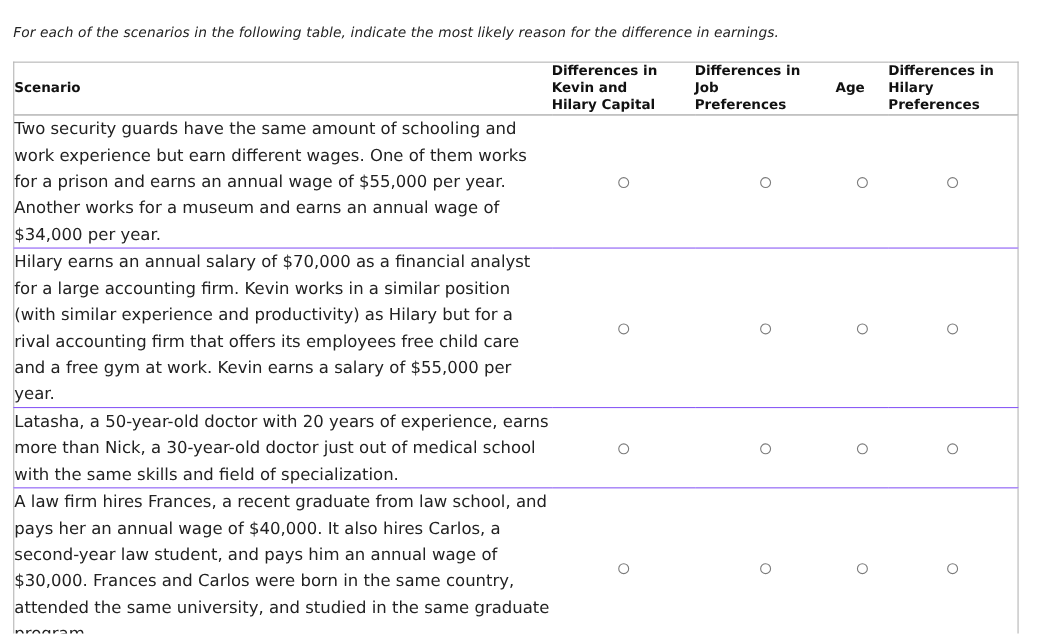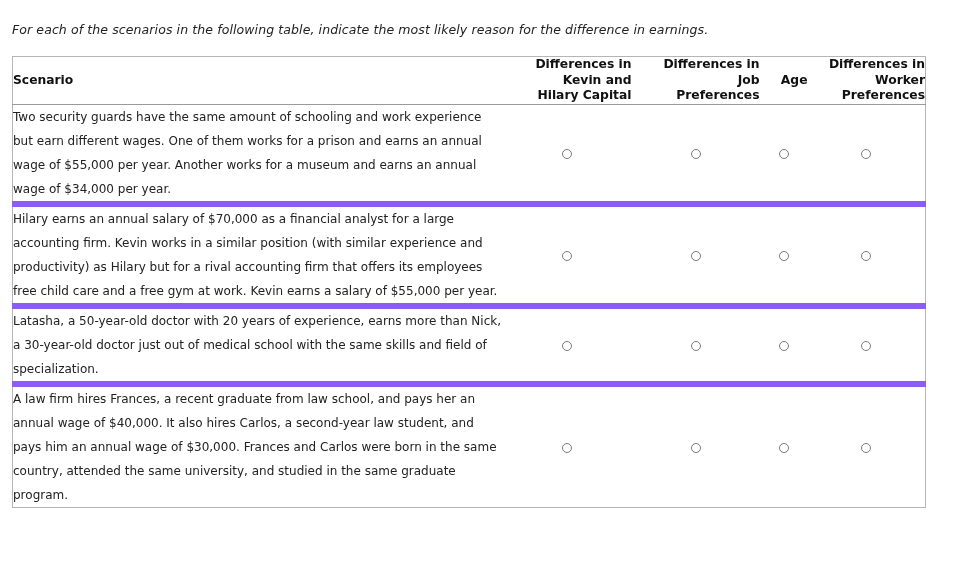--- a/index.html
+++ b/index.html
@@ -62,34 +62,34 @@
     padding-top: 8px;
     padding-bottom: 7px;
   }
   th.col-scenario {
     text-align: left;
     padding-left: 12px;
     vertical-align: bottom;
     padding-bottom: 9px;
   }
   th.col-opt {
-    text-align: right;
+    text-align: left;
     vertical-align: bottom;
     padding-bottom: 9px;
   }
   tbody tr {
-    border-top: 6px solid #8b5cf6;
+    border-top: 1px solid #8b5cf6;
   }
   tbody tr:first-child {
     border-top: 0;
   }
   td.scenario-cell {
     text-align: left;
     padding: 11px 14px 12px 12px;
-    font-size: 12px;
+    font-size: 15px;
     line-height: 24px;
     color: #222;
     vertical-align: top;
   }
   td.opt-cell {
     text-align: center;
     vertical-align: middle;
   }
   .radio {
     display: inline-block;
@@ -134,21 +134,21 @@
           <th class="col-opt">
             <span class="hdr-line">Differences in</span>
             <span class="hdr-line">Job</span>
             <span class="hdr-line">Preferences</span>
           </th>
           <th class="col-opt">
             <span class="hdr-line">Age</span>
           </th>
           <th class="col-opt">
             <span class="hdr-line">Differences in</span>
-            <span class="hdr-line">Worker</span>
+            <span class="hdr-line">Hilary</span>
             <span class="hdr-line">Preferences</span>
           </th>
         </tr>
       </thead>
 
       <tbody>
 
         <tr>
           <td class="scenario-cell">Two security guards have the same amount of schooling and work experience but earn different wages. One of them works for a prison and earns an annual wage of $55,000 per year. Another works for a museum and earns an annual wage of $34,000 per year.</td>
           <td class="opt-cell">

